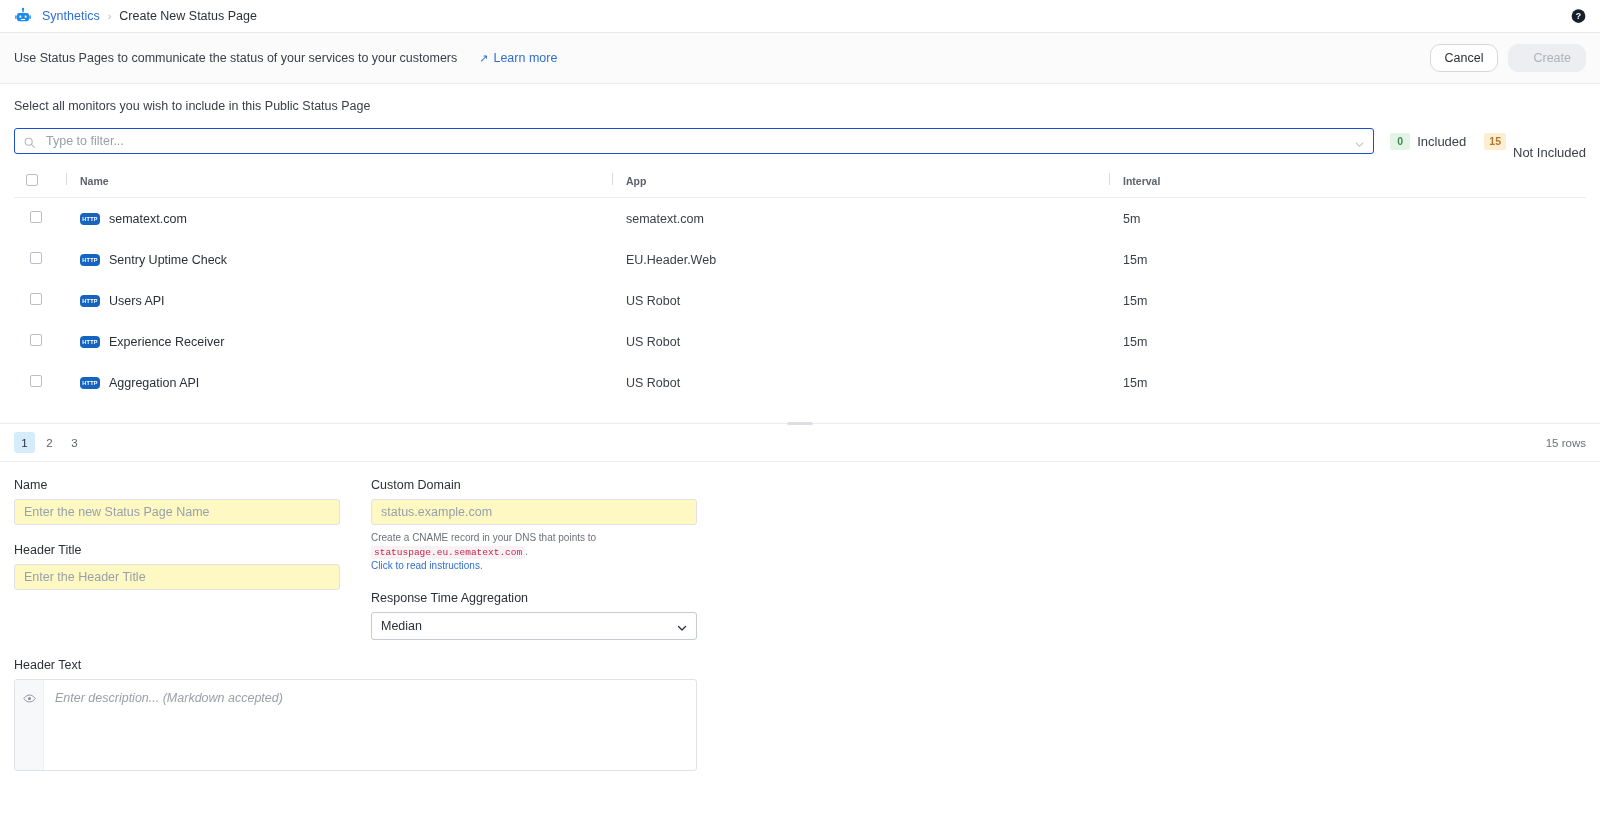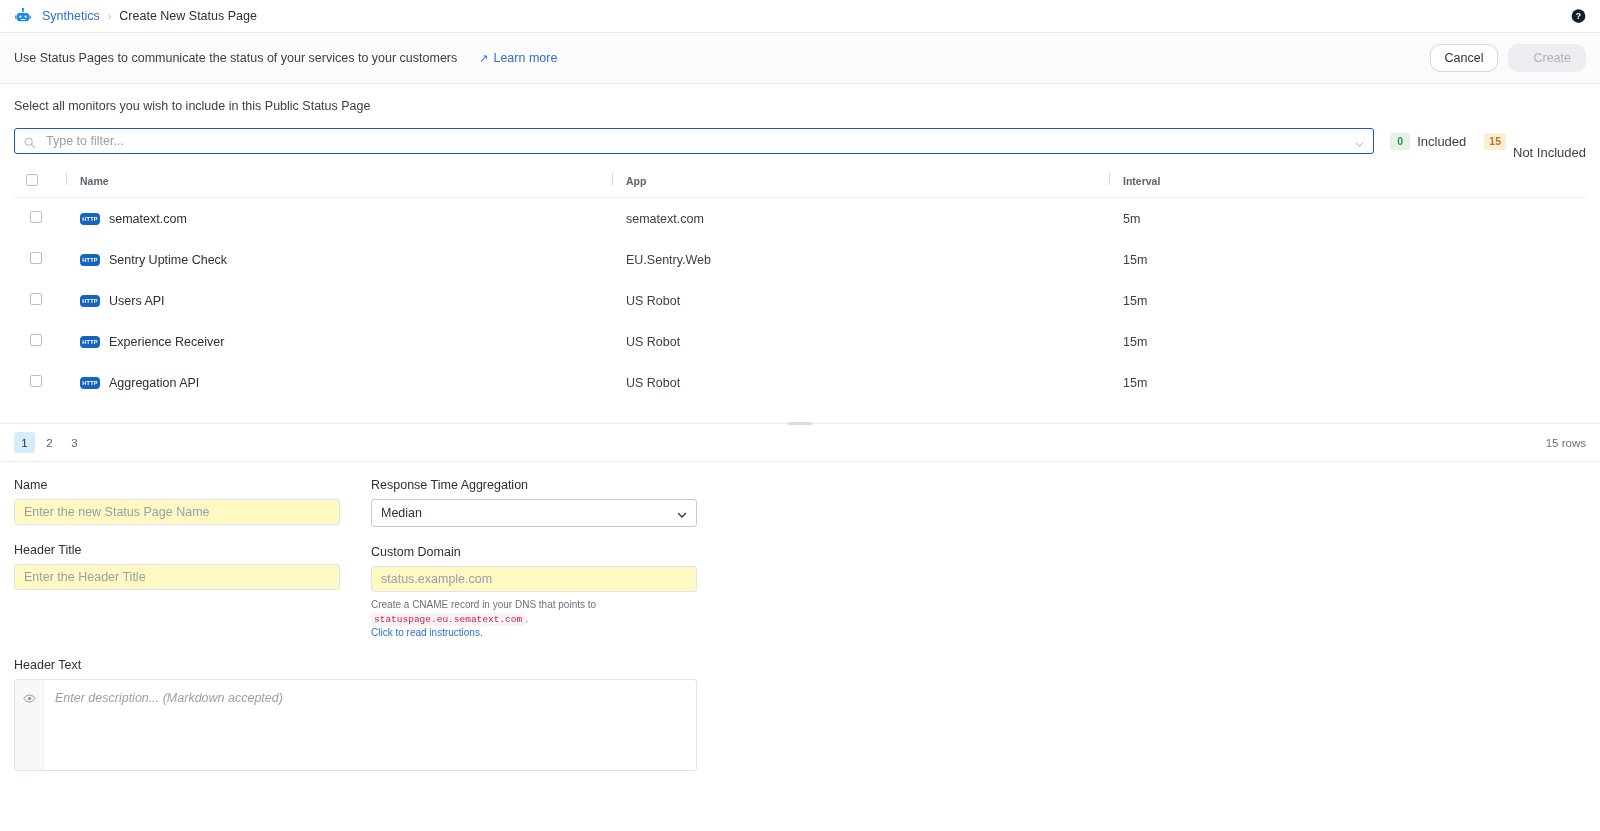--- a/index.html
+++ b/index.html
@@ -304,21 +304,21 @@
         <td class="col-int">5m</td>
       </tr>
       <tr>
         <td class="col-check"><span class="cb"></span></td>
         <td class="col-name">
           <span class="name-cell">
             <span class="proto-badge">HTTP</span>
             <span>Sentry Uptime Check</span>
           </span>
         </td>
-        <td class="col-app">EU.Sentry.Web</td>
+        <td class="col-app">EU.Header.Web</td>
         <td class="col-int">15m</td>
       </tr>
       <tr>
         <td class="col-check"><span class="cb"></span></td>
         <td class="col-name">
           <span class="name-cell">
             <span class="proto-badge">HTTP</span>
             <span>Users API</span>
           </span>
         </td>
@@ -370,39 +370,39 @@
       <input class="text-input" type="text" placeholder="Enter the new Status Page Name" style="">
     </div>
     <div class="field-block">
       <label class="field-label">Header Title</label>
       <input class="text-input" type="text" placeholder="Enter the Header Title" style="">
     </div>
   </div>
 
   <div class="form-col right">
     <div class="field-block">
+      <label class="field-label">Custom Domain</label>
+      <input class="text-input" type="text" placeholder="status.example.com" style="">
+      <div class="hint">
+        <span>Create a CNAME record in your DNS that points to</span>
+        <span class="code">statuspage.eu.sematext.com</span><span>.</span>
+        <a class="hint-link hint-line" href="#">Click to read instructions.</a>
+      </div>
+    </div>
+    <div class="field-block">
       <label class="field-label">Response Time Aggregation</label>
       <div class="select-wrap">
         <div class="select-input">Median</div>
         <span class="select-chevron">
           <svg viewBox="0 0 24 24" width="12" height="12" fill="none" stroke="#2c3038" stroke-width="2.6">
             <polyline points="5,9 12,16 19,9" stroke-linecap="round" stroke-linejoin="round"></polyline>
           </svg>
         </span>
       </div>
     </div>
-    <div class="field-block">
-      <label class="field-label">Custom Domain</label>
-      <input class="text-input" type="text" placeholder="status.example.com" style="">
-      <div class="hint">
-        <span>Create a CNAME record in your DNS that points to</span>
-        <span class="code">statuspage.eu.sematext.com</span><span>.</span>
-        <a class="hint-link hint-line" href="#">Click to read instructions.</a>
-      </div>
-    </div>
   </div>
 </div>
 
 <div class="editor-label">
   <label class="field-label">Header Text</label>
 </div>
 <div class="editor">
   <div class="editor-gutter">
     <span class="eye-icon">
       <svg viewBox="0 0 24 24" width="13" height="13" fill="none" stroke="#5c626d" stroke-width="1.7">

